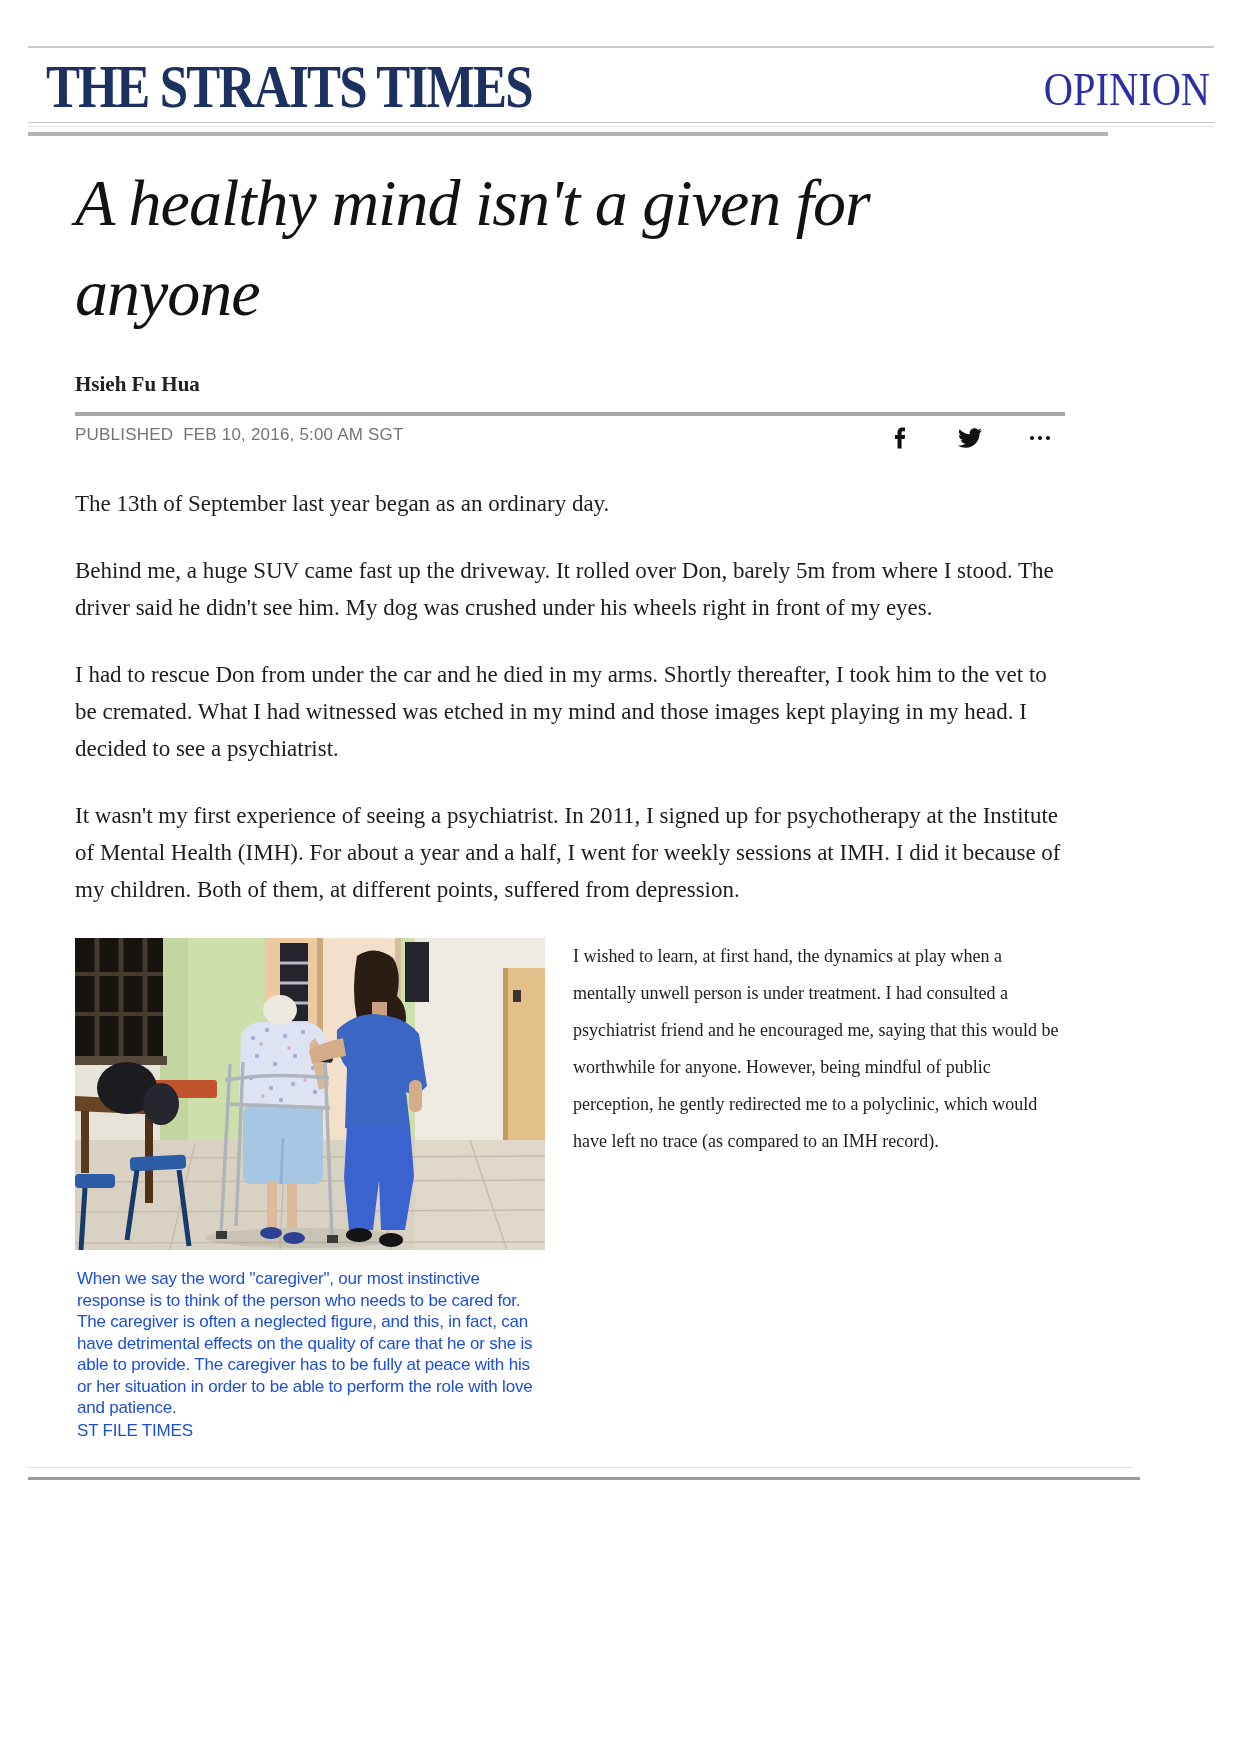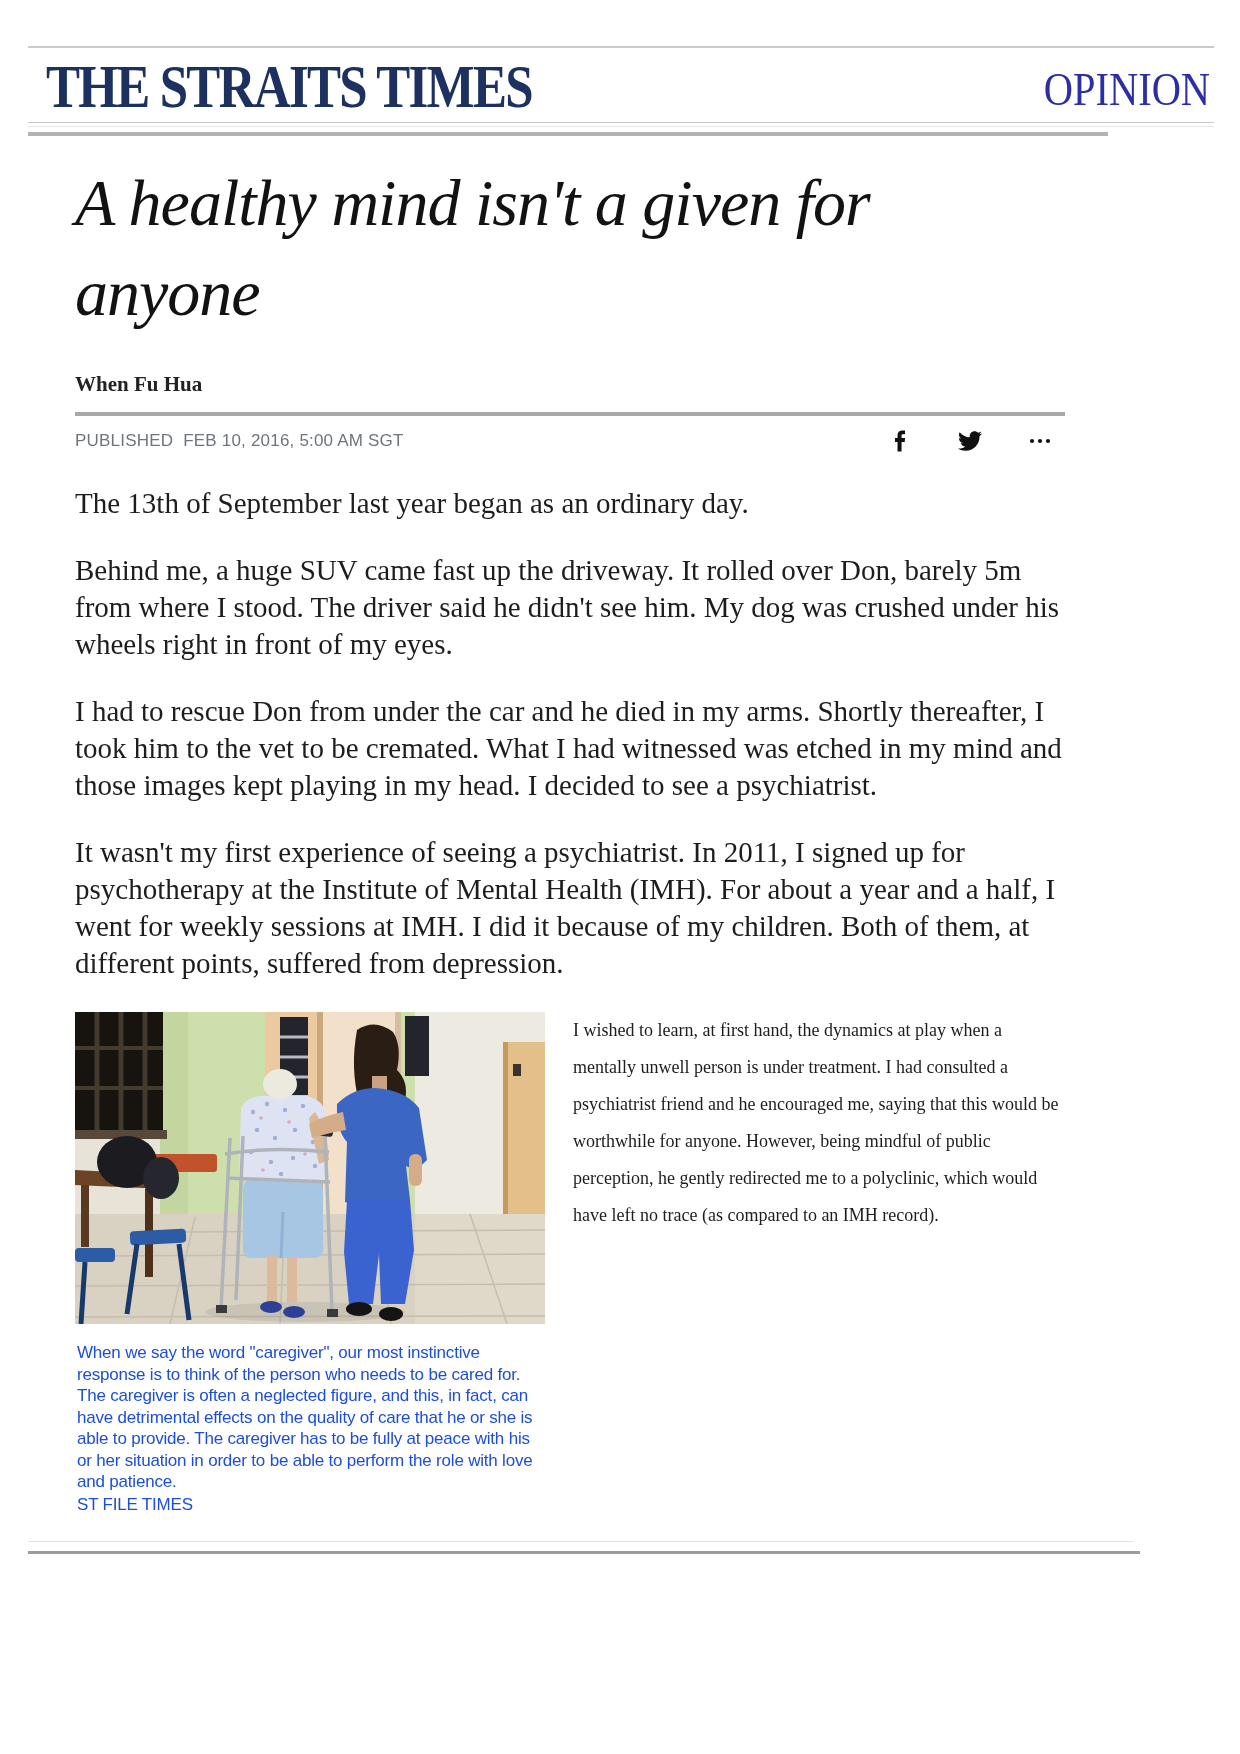--- a/index.html
+++ b/index.html
@@ -48,36 +48,36 @@
     font-size:66px; line-height:90px;
     letter-spacing:-1px; color:#121212;
   }
   .author {
     margin-top:34px;
     font-weight:700; font-size:21px; color:#222222;
   }
   .author-rule { margin-top:15px; height:4px; background:#a8a8a8; }
   .pub-row {
     margin-top:9px; height:32px;
-    display:flex; justify-content:space-between; align-items:center;
+    display:flex; justify-content:space-between; align-items:flex-start;
     padding-right:12px;
   }
   .pub-left {
     font-family:"Liberation Sans", sans-serif;
     font-size:17px; letter-spacing:0.2px; color:#6e757c;
   }
   .pub-left .pub-date { margin-left:10px; }
   .share { display:flex; align-items:center; gap:44px; }
   .share-btn { display:flex; align-items:center; justify-content:center;
     width:26px; height:26px; cursor:pointer; }
   .share-btn svg { display:block; }
   
   .body-copy { margin-top:28px; }
   .body-copy p {
-    font-size:29px; line-height:37px; color:#1d1d1d;
+    font-size:23px; line-height:37px; color:#1d1d1d;
     margin:0 0 30px 0;
   }
   .media-row { display:flex; margin-top:20px; }
   figure.photo { width:470px; }
   figure.photo svg { display:block; }
   figcaption {
     margin-top:18px; width:462px; padding-left:2px;
     font-family:"Liberation Sans", sans-serif;
     font-size:17px; line-height:21.5px;
     letter-spacing:-0.2px; color:#1d4ed8;
@@ -107,21 +107,21 @@
   <div class="mast-rules">
     <div class="rule-a"></div>
     <div class="rule-b"></div>
     <div class="rule-c"></div>
   </div>
 
   <div class="article">
 
     <h1 class="headline">A healthy mind isn't a given for anyone</h1>
 
-    <div class="author">When Fu Hua</div>
+    <div class="author">Hsieh Fu Hua</div>
 
     <div class="author-rule"></div>
 
     <div class="pub-row">
       <div class="pub-left">
         <span>PUBLISHED</span><span class="pub-date">FEB 10, 2016, 5:00 AM SGT</span>
       </div>
       <div class="share">
         <span class="share-btn">
           <svg width="22" height="22" viewBox="0 0 24 24" fill="#111111">

